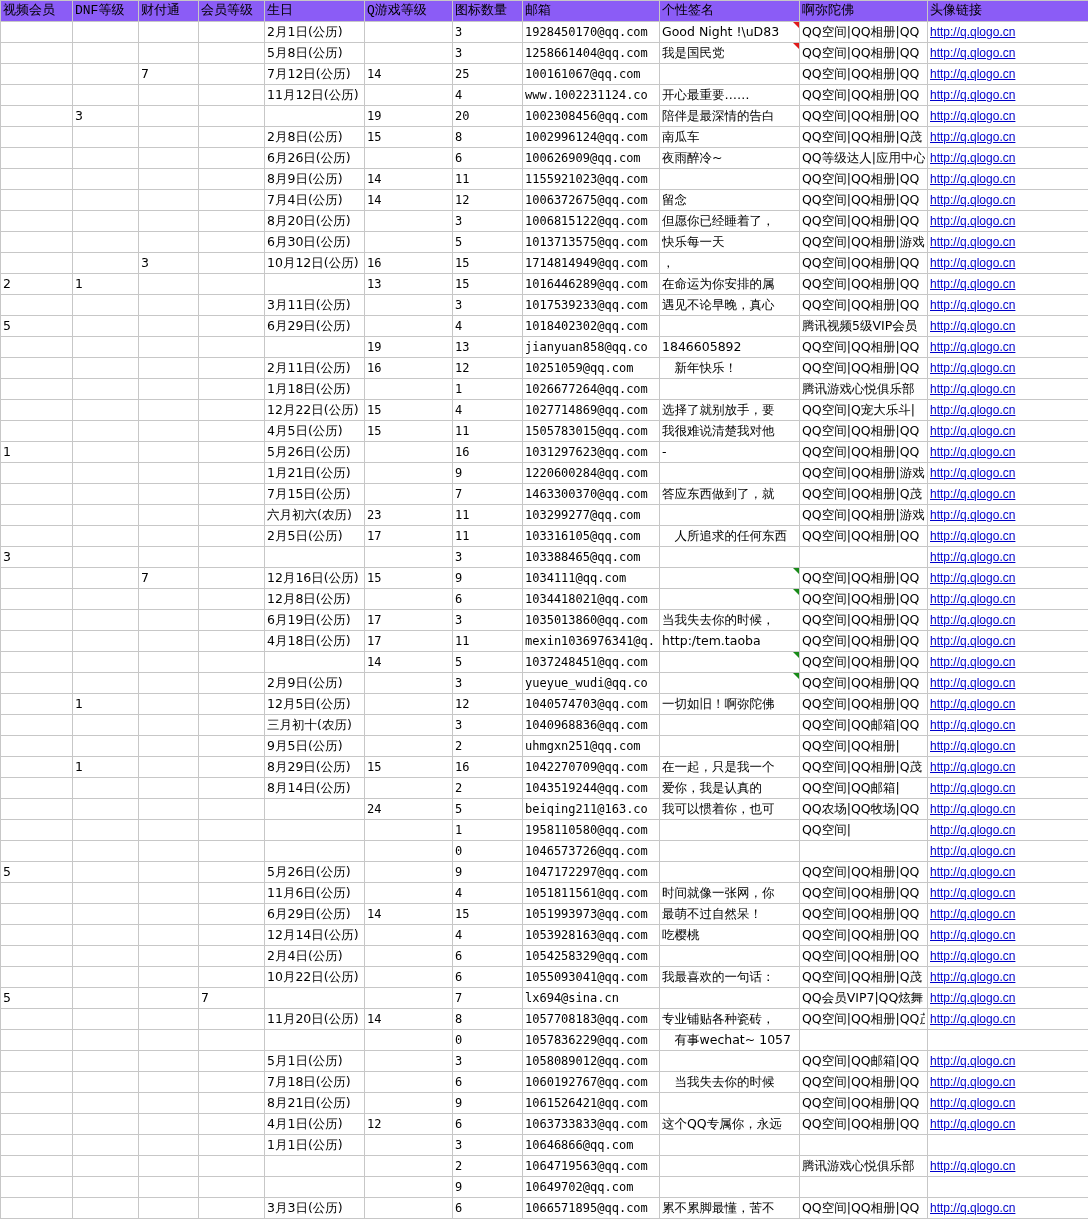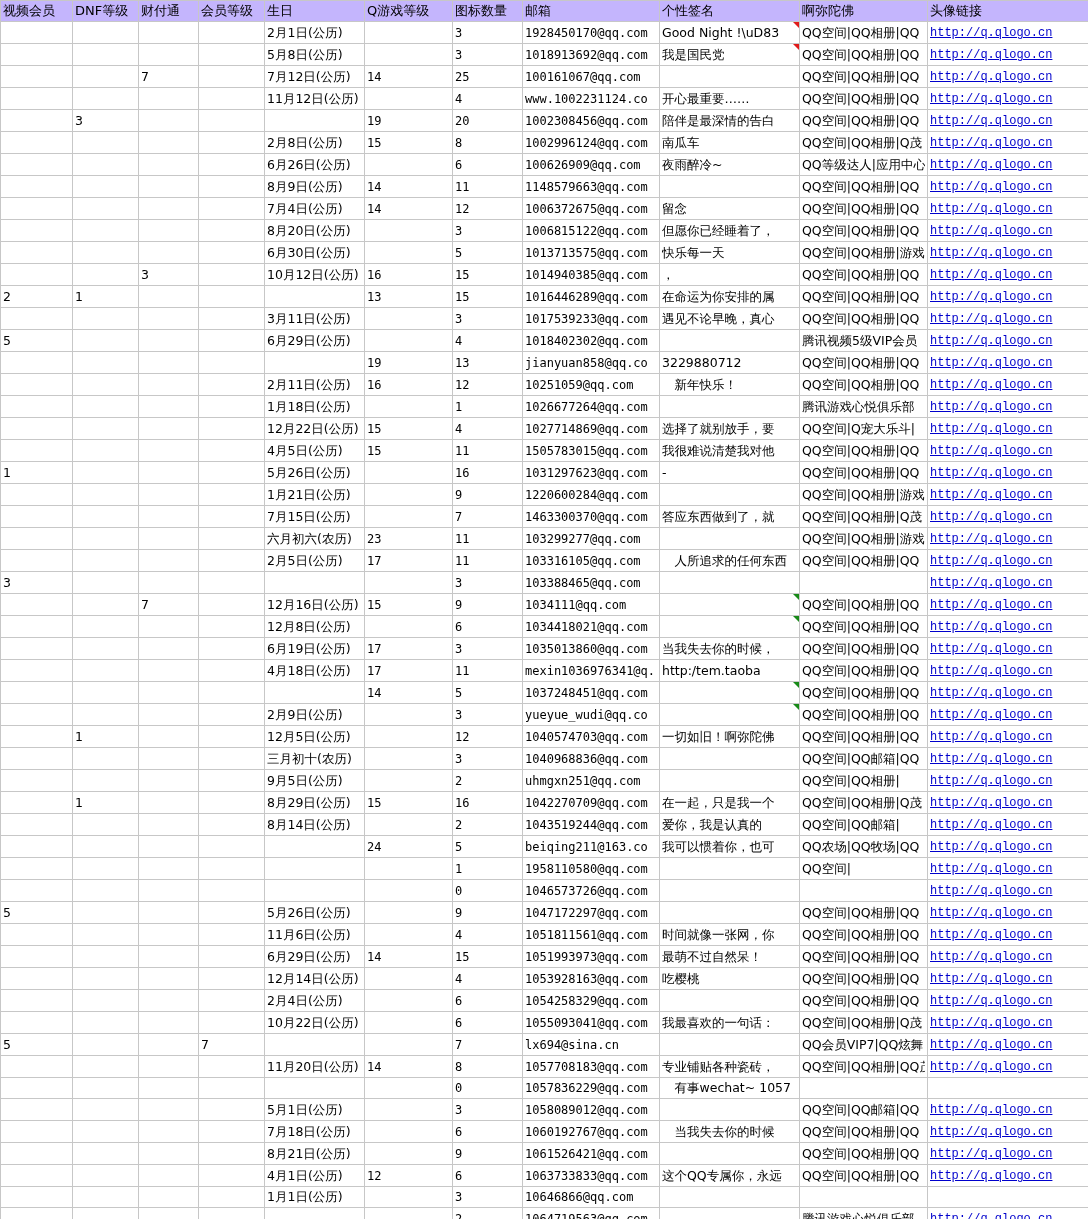--- a/index.html
+++ b/index.html
@@ -39,34 +39,35 @@
   col.c3 { width: 66px; }
   col.c4 { width: 100px; }
   col.c5 { width: 88px; }
   col.c6 { width: 70px; }
   col.c7 { width: 137px; }
   col.c8 { width: 140px; }
   col.c9 { width: 128px; }
   col.c10 { width: 161px; }
 
   thead td {
-    background: #c4b5fd;
+    background: #8b5cf6;
     font-size: 13px;
+    font-family: Liberation Mono, monospace;
   }
   .txt {
     display: block;
     position: relative;
     overflow: hidden;
     text-overflow: clip;
     white-space: nowrap;
   }
   a.link {
     color: #0000cc;
     text-decoration: underline;
-    font-family: Liberation Mono, monospace;
+    font-family: Liberation Sans, sans-serif;
     font-size: 12px;
   }
   .mono {
     font-family: "DejaVu Sans Mono", "Liberation Mono", monospace;
     font-size: 12px;
   }
   .cn {
     font-family: "DejaVu Sans", "Liberation Sans", sans-serif;
     font-size: 12.5px;
   }
@@ -170,21 +171,21 @@
         <td>
           <span class="txt">5月8日(公历)</span>
         </td>
         <td class="mono">
           <span class="txt"></span>
         </td>
         <td class="mono">
           <span class="txt">3</span>
         </td>
         <td class="mono">
-          <span class="txt">1018913692@qq.com</span>
+          <span class="txt">1258661404@qq.com</span>
         </td>
         <td class="cn mark">
           <span class="txt">我是国民党</span>
         </td>
         <td class="cn">
           <span class="txt">QQ空间|QQ相册|QQ</span>
         </td>
         <td><a class="link" href="#">http://q.qlogo.cn</a></td>
       </tr>
       <tr>
@@ -368,21 +369,21 @@
         <td>
           <span class="txt">8月9日(公历)</span>
         </td>
         <td class="mono">
           <span class="txt">14</span>
         </td>
         <td class="mono">
           <span class="txt">11</span>
         </td>
         <td class="mono">
-          <span class="txt">1148579663@qq.com</span>
+          <span class="txt">1155921023@qq.com</span>
         </td>
         <td class="cn">
           <span class="txt"></span>
         </td>
         <td class="cn">
           <span class="txt">QQ空间|QQ相册|QQ</span>
         </td>
         <td><a class="link" href="#">http://q.qlogo.cn</a></td>
       </tr>
       <tr>
@@ -500,21 +501,21 @@
         <td>
           <span class="txt">10月12日(公历)</span>
         </td>
         <td class="mono">
           <span class="txt">16</span>
         </td>
         <td class="mono">
           <span class="txt">15</span>
         </td>
         <td class="mono">
-          <span class="txt">1014940385@qq.com</span>
+          <span class="txt">1714814949@qq.com</span>
         </td>
         <td class="cn">
           <span class="txt">，</span>
         </td>
         <td class="cn">
           <span class="txt">QQ空间|QQ相册|QQ</span>
         </td>
         <td><a class="link" href="#">http://q.qlogo.cn</a></td>
       </tr>
       <tr>
@@ -635,21 +636,21 @@
         <td class="mono">
           <span class="txt">19</span>
         </td>
         <td class="mono">
           <span class="txt">13</span>
         </td>
         <td class="mono">
           <span class="txt">jianyuan858@qq.co</span>
         </td>
         <td class="cn">
-          <span class="txt">3229880712</span>
+          <span class="txt">1846605892</span>
         </td>
         <td class="cn">
           <span class="txt">QQ空间|QQ相册|QQ</span>
         </td>
         <td><a class="link" href="#">http://q.qlogo.cn</a></td>
       </tr>
       <tr>
         <td>
           <span class="txt"></span>
         </td>

